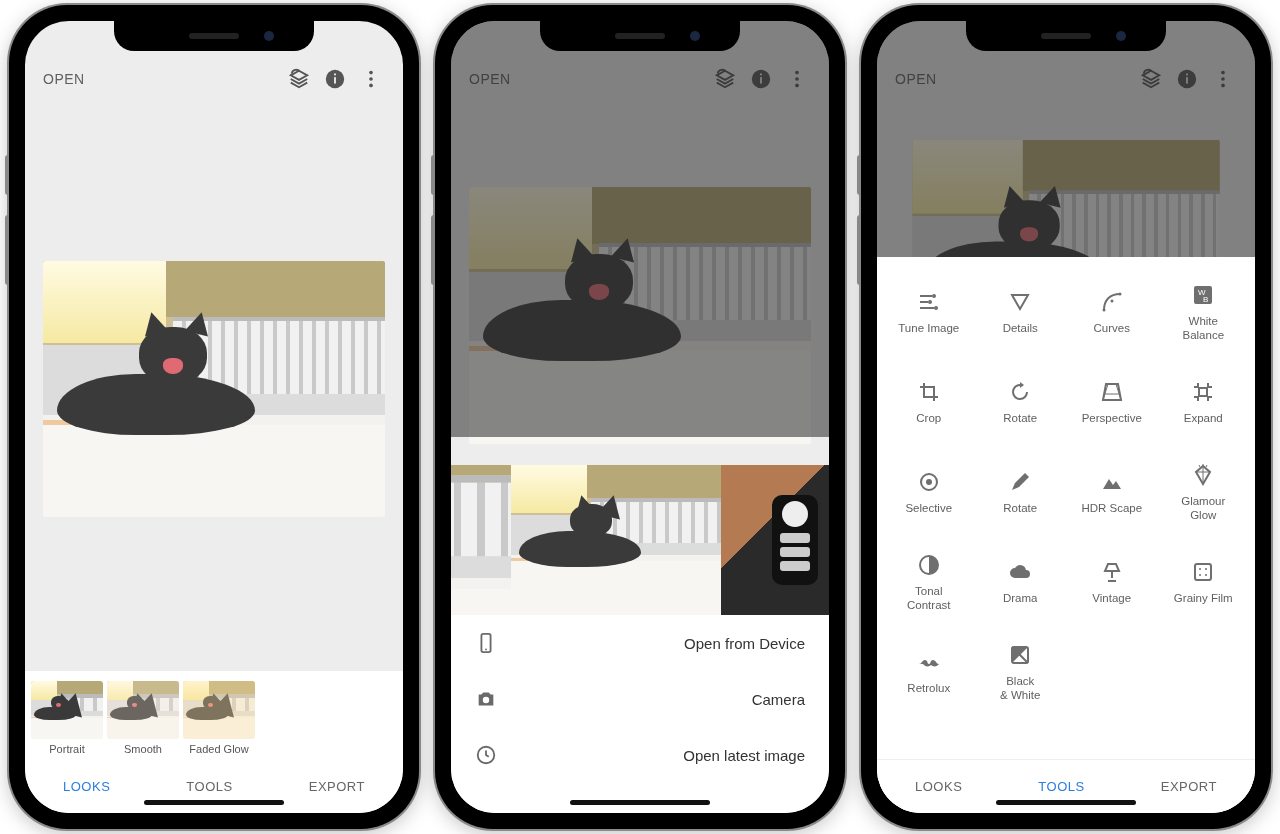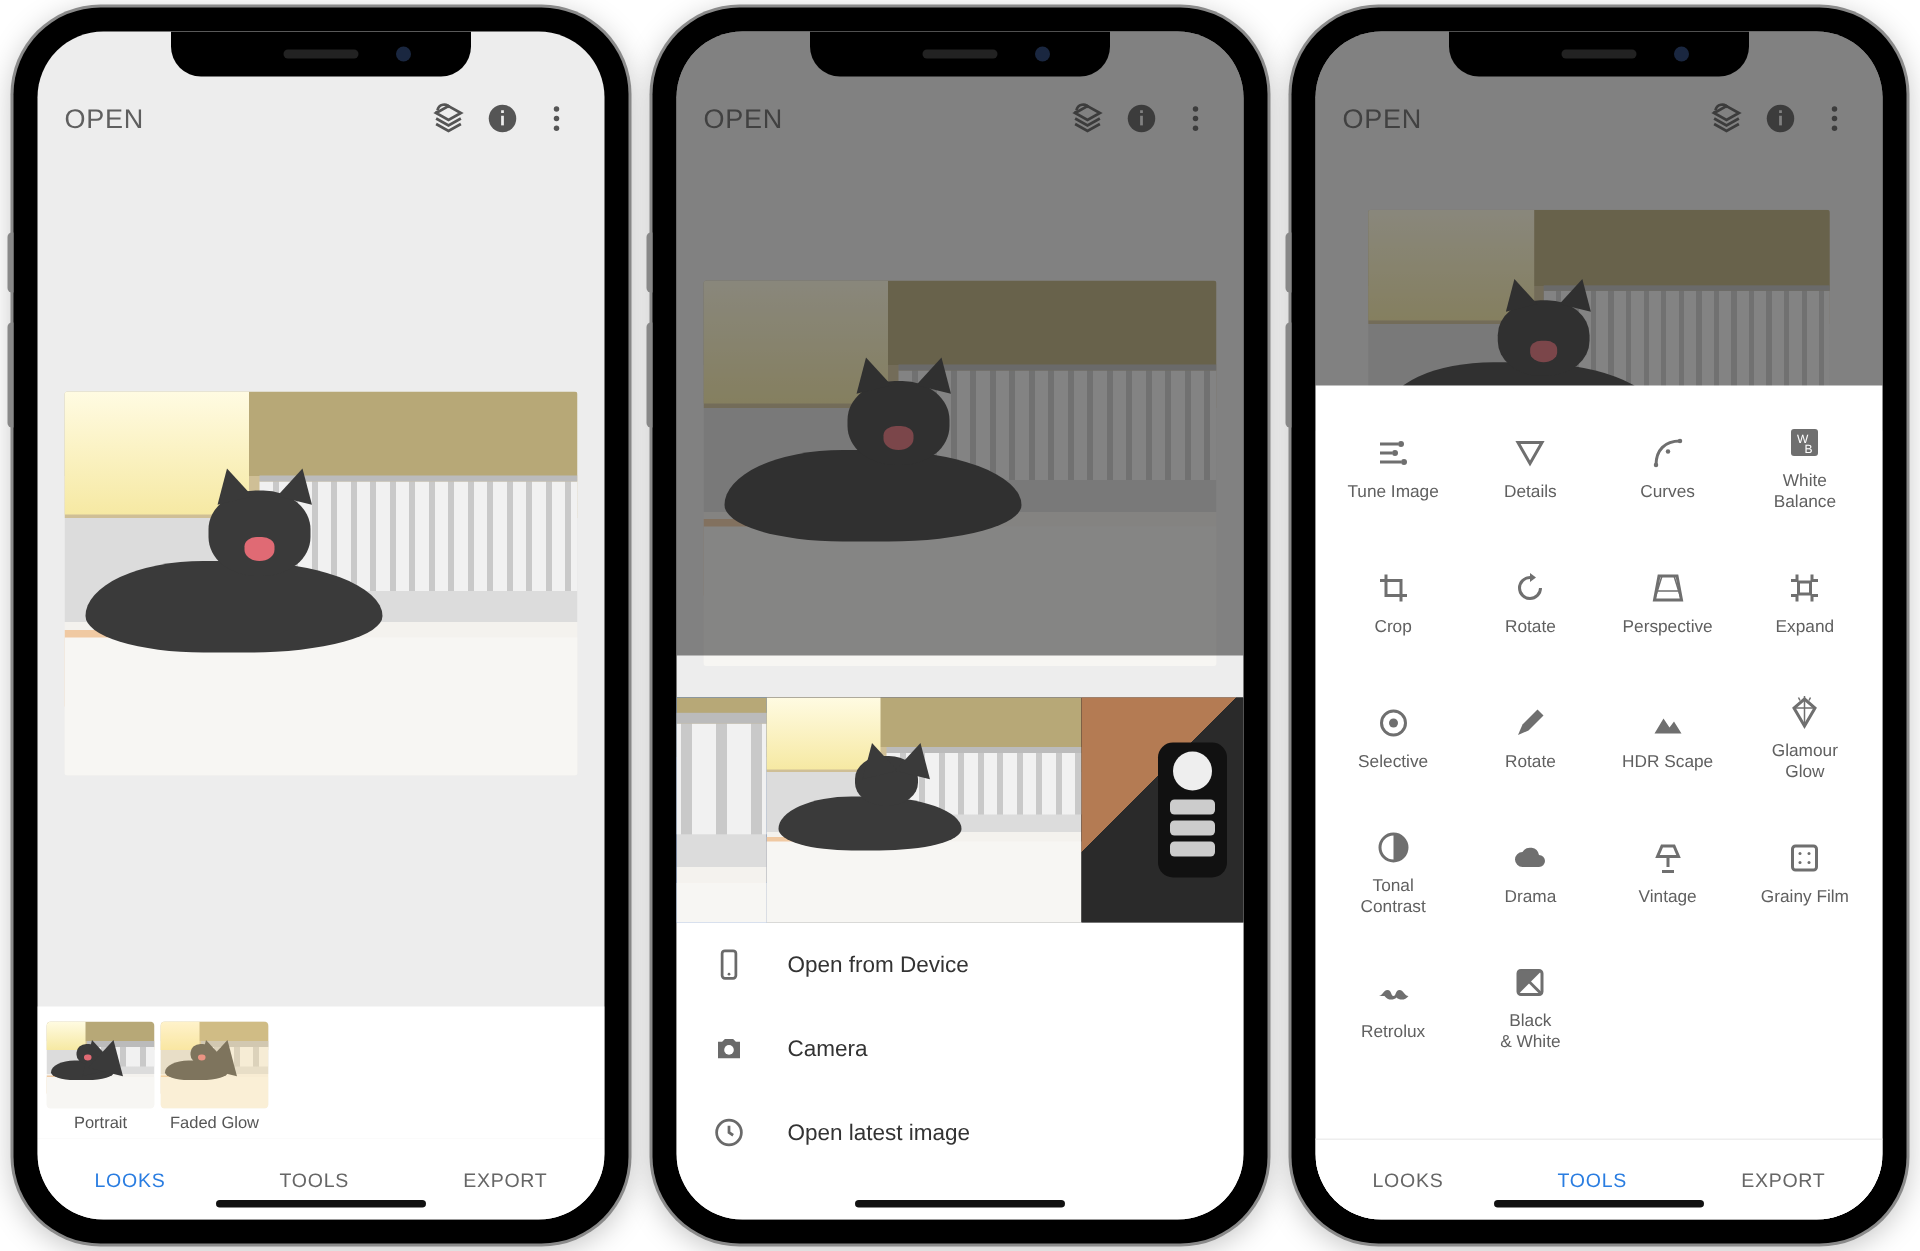--- a/index.html
+++ b/index.html
@@ -58,21 +58,21 @@
   }
   
   .topbar {
     height: 56px;
     margin-top: 30px;
     display: flex;
     align-items: center;
     padding: 0 14px 0 18px;
   }
   .topbar .open {
-    font-size: 18px; letter-spacing: .5px; color:#5f5f5f; font-weight:500;
+    font-size: 14px; letter-spacing: .5px; color:#5f5f5f; font-weight:500;
   }
   .topbar .spacer { flex:1; }
   .topbar .ticon {
     width:36px; height:36px; display:flex; align-items:center; justify-content:center;
     color:#555;
   }
   .ticon svg { width:22px; height:22px; fill:#555; }
   
   .canvas { flex:1; display:flex; align-items:center; justify-content:center; padding: 0 18px; }
   .photo {
@@ -151,21 +151,21 @@
   .dim::after {
     content:""; position:absolute; inset:0; background:rgba(40,40,40,.55);
   }
   
   .sheet-wrap { position:absolute; left:0; right:0; bottom:0; z-index:30; }
   .recent-row { display:flex; height:150px; background:#222; }
   .recent-row .rthumb { flex:0 0 auto; height:100%; position:relative; overflow:hidden; }
   .recent-row .rthumb.sel { outline:3px solid #3a86ff; outline-offset:-3px; }
   .keyfob { background:linear-gradient(135deg,#b47b53 40%,#2a2a2a 40%); }
   .open-actions { background:#fff; }
-  .oa-row { display:flex; align-items:center; height:56px; padding:0 24px; gap:28px; color:#333; font-size:15px; }
+  .oa-row { display:flex; align-items:center; height:56px; padding:0 24px; gap:28px; color:#333; font-size:15px;justify-content:space-between; }
   .oa-row svg { width:22px; height:22px; fill:#6a6a6a; }
   
   .tools-panel {
     position:absolute; left:0; right:0; bottom:0; top:236px; z-index:30;
     background:#fff; display:flex; flex-direction:column;
   }
   .tools-grid {
     flex:1; overflow:hidden;
     display:grid; grid-template-columns:repeat(4,1fr);
     grid-auto-rows:88px;
@@ -369,20 +369,37 @@
         <div class="window"></div>
               <div class="radiator"></div>
         <div class="pillow"></div>
               <div class="sheet"></div>
         <div class="cat-body"></div>
               <div class="cat-head"></div>
         <div class="ear l"></div>
               <div class="ear r"></div>
               <div class="mouth"></div>
       </div>
+      <div class="tint" style="background:rgba(255,240,210,.25)"></div>
+    </div>
+    <div class="lbl">Smooth</div>
+        </div>
+        <div class="look">
+    <div class="thumb">
+      <div class="cat-scene yawn" style="position:absolute;inset:0;">
+        <div class="window"></div>
+              <div class="radiator"></div>
+        <div class="pillow"></div>
+              <div class="sheet"></div>
+        <div class="cat-body"></div>
+              <div class="cat-head"></div>
+        <div class="ear l"></div>
+              <div class="ear r"></div>
+              <div class="mouth"></div>
+      </div>
       <div class="tint" style="background:rgba(255,225,160,.35)"></div>
     </div>
     <div class="lbl">Faded Glow</div>
         </div>
       </div>
 
     <div class="tabs">
       <span class="tab active">LOOKS</span>
       <span class="tab">TOOLS</span>
       <span class="tab">EXPORT</span>

